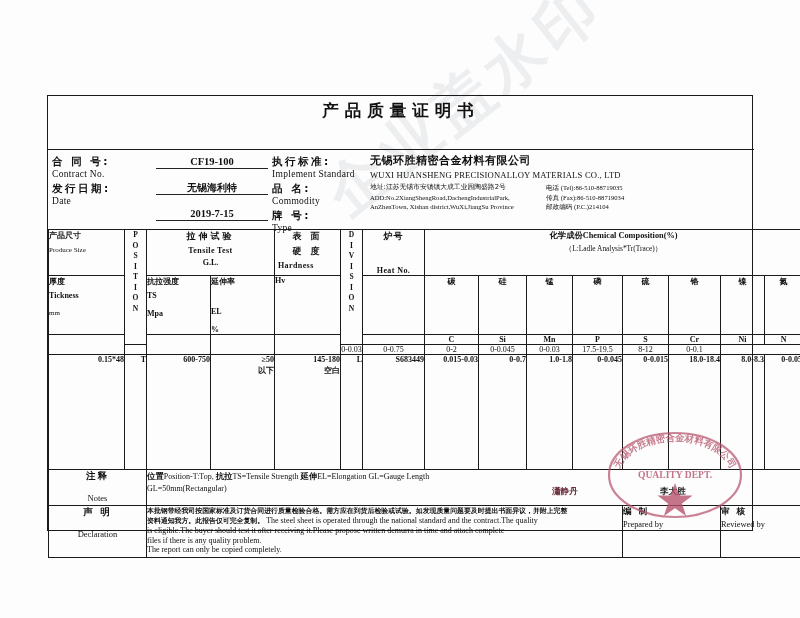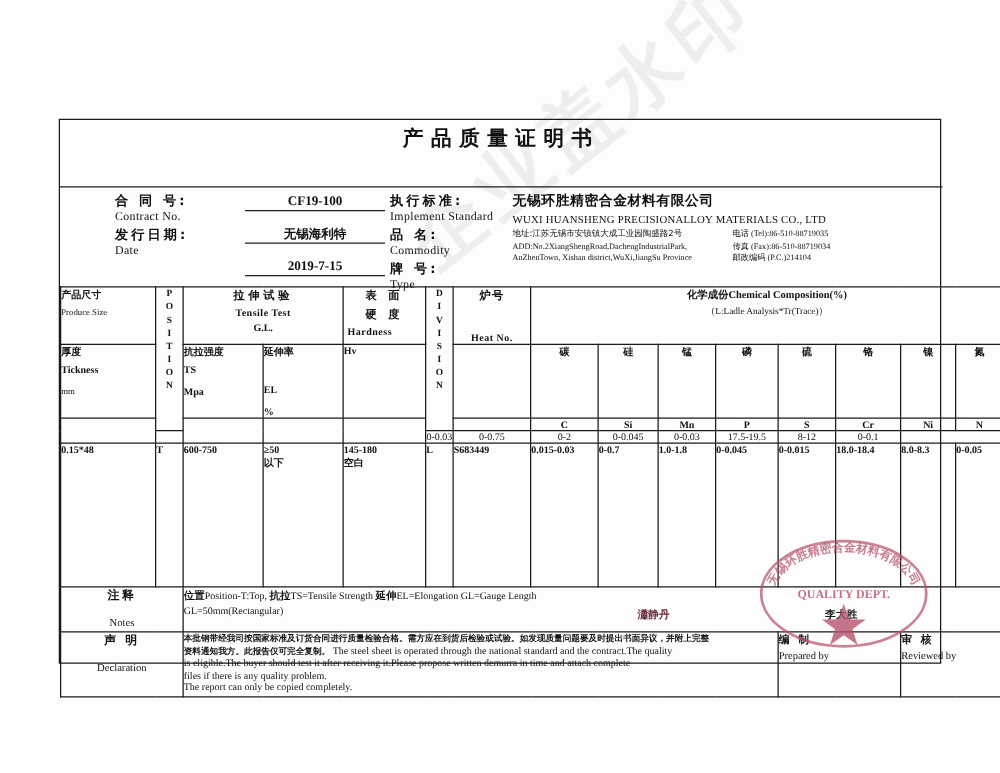--- a/index.html
+++ b/index.html
@@ -65,21 +65,21 @@
   }
 
   
   #headband {
     position:absolute; left:0; top:53px; width:706px; height:80px;
     border-top:1.2px solid #1a1a1a;
     box-sizing:border-box;
     display:flex;
   }
   .hb-col { position:relative; box-sizing:border-box; }
-  .hb-left  { width:108px; padding:5px 0 0 4px;margin-left:40px; }
+  .hb-left  { width:108px; padding:5px 0 0 4px; }
   .hb-val1  { width:112px; padding:5px 0 0 0; }
   .hb-mid   { width:96px;  padding:5px 0 0 4px; }
   .hb-val2  { width:110px; padding:5px 0 0 0; }
   .hb-right { flex:1; padding:3px 0 0 6px; }
 
   .fl { margin-bottom:2px; line-height:12.5px; }
   .fl-cn { font-family:"DejaVu Sans", sans-serif; font-size:10.5px; font-weight:700; letter-spacing:2.5px; }
   .fl-en { font-size:9.5px; letter-spacing:.3px; }
 
   .vline { text-align:center; border-bottom:1px solid #222; height:13px; line-height:13px;
@@ -127,21 +127,21 @@
   .grp-title .l1 { font-family:"DejaVu Sans",sans-serif; font-size:9px; font-weight:700; letter-spacing:3px; }
   .grp-title .l2 { font-size:8px; font-weight:700; margin-top:3px; letter-spacing:.4px;}
   .grp-title .l3 { font-size:8px; font-weight:700; margin-top:3px;}
   .chem-head { text-align:center; padding:4px 0 3px; }
   .chem-head .c1 { font-size:8.3px; font-weight:700; }
   .chem-head .c1 b { font-family:Liberation Serif, serif; font-weight:700; }
   .chem-head .c2 { font-size:7.4px; margin-top:3px; }
   .el-sym { text-align:center; font-family:"DejaVu Sans",sans-serif; font-size:8px; font-weight:700; padding-top:2px;}
   .el-en  { text-align:center; font-size:8px; font-weight:700; padding-top:2px;}
   .el-rng { text-align:center; font-size:7px; padding-top:3px; }
-  .dataval { text-align:left; font-size:8.6px; font-weight:700; padding-top:3px;margin-top:28px; }
+  .dataval { text-align:right; font-size:8.6px; font-weight:700; padding-top:3px;margin-top:28px; }
   .dataval .sub { display:block; font-family:"DejaVu Sans",sans-serif; font-size:8px; font-weight:700; margin-top:1px;}
 
   
   .note-label { text-align:center; padding-top:7px; }
   .note-label .n1 { font-family:"DejaVu Sans",sans-serif; font-size:9.5px; font-weight:700; letter-spacing:2px;}
   .note-label .n2 { font-size:8.5px; margin-top:10px; }
   .note-body { padding:5px 4px; font-size:8.6px; line-height:12px; }
   .note-body .cnseg { font-family:"DejaVu Sans",sans-serif; font-weight:700; font-size:8.4px; }
   .decl-body { padding:3px 4px; font-size:6.8px; line-height:9.6px; }
   .decl-body .cnline { font-family:"DejaVu Sans",sans-serif; font-size:6.9px; font-weight:700; line-height:10px; }
@@ -395,21 +395,21 @@
           <div class="sig-en">Prepared by</div>
         </td>
         <td colspan="2" class="sigcell">
           <div class="sig-cn">审 核</div>
           <div class="sig-en">Reviewed by</div>
         </td>
       </tr>
     </tbody>
       </table>
 
-    <div style="position:absolute;left:462px;top:390px;width:56px;font-family:Liberation Mono, monospace;font-size:8.6px;font-weight:700;color:#6b2f3c;z-index:25;">瀟静丹</div>
+    <div style="position:absolute;left:504px;top:390px;width:56px;font-family:Liberation Mono, monospace;font-size:8.6px;font-weight:700;color:#6b2f3c;z-index:25;">瀟静丹</div>
     <div style="position:absolute;left:612px;top:390px;width:56px;font-family:'DejaVu Sans',sans-serif;font-size:8.6px;font-weight:700;color:#1b1b1b;z-index:25;">李大胜</div>
   </div>
 
   <svg id="stamp" viewBox="0 0 150 100">
     <ellipse cx="75" cy="50" rx="66" ry="42" fill="none" stroke="#b5536b" stroke-width="2.2" opacity=".72"></ellipse>
     <path id="arcTop" d="M 18 52 A 57 36 0 0 1 132 52" fill="none" stroke="none"></path>
     <text font-family="DejaVu Sans, sans-serif" font-size="9.4" fill="#b5536b" opacity=".75" font-weight="bold">
       <textPath href="#arcTop" startOffset="50%" text-anchor="middle">无锡环胜精密合金材料有限公司</textPath>
     </text>
     <text x="75" y="53" text-anchor="middle" font-family="Liberation Serif, serif" font-size="9.6" fill="#b5536b" opacity=".8" font-weight="bold">QUALITY DEPT.</text>

